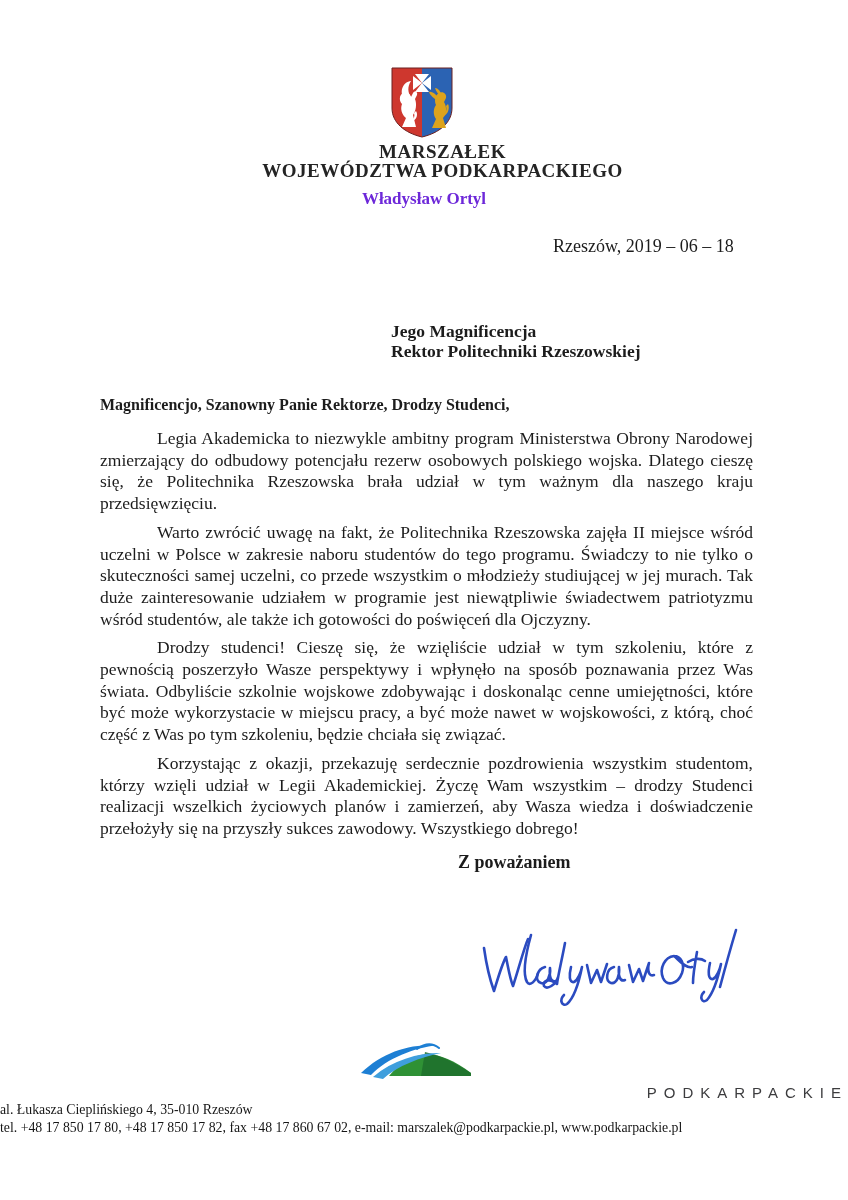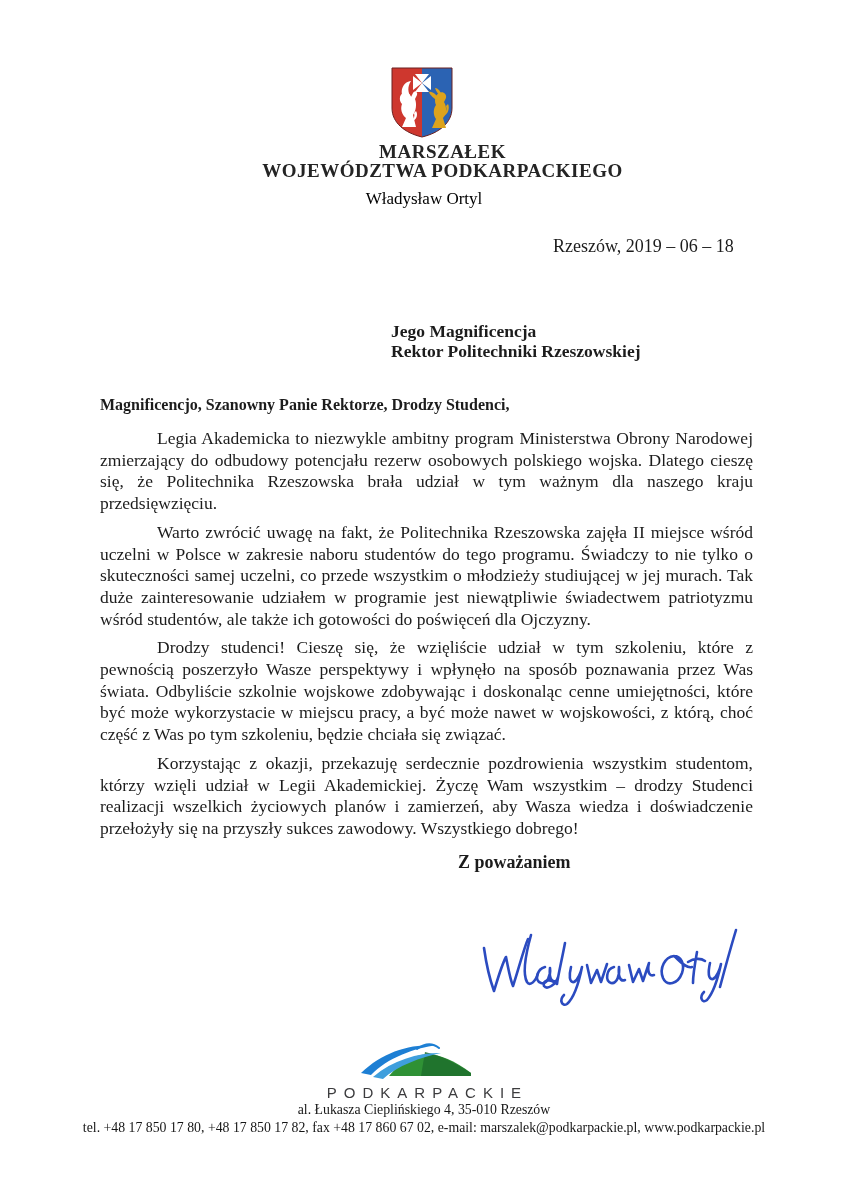--- a/index.html
+++ b/index.html
@@ -9,37 +9,37 @@
     margin:0 auto;
     background:#ffffff;
     font-family:"Liberation Serif", serif;
     color:#1c1c1c;
     overflow:hidden;
   }
   
   .crest{position:absolute;left:389px;top:66px;width:66px;height:74px;}
   .lh-titles{position:absolute;top:142px;left:0;width:848px;text-align:center;}
   .lh-line{font-weight:bold;font-size:19px;line-height:19px;letter-spacing:.5px;color:#242424;padding-left:37px;}
-  .lh-name{font-weight:normal;font-size:17px;margin-top:9px;color:#000000;}
+  .lh-name{font-weight:bold;font-size:17px;margin-top:9px;color:#6d28d9;}
   
   .dateline{position:absolute;top:236px;left:553px;font-size:18px;}
   
   .addressee{position:absolute;top:321px;left:391px;font-weight:bold;font-size:17.5px;line-height:20px;}
   
   .salutation{position:absolute;top:396px;left:100px;font-weight:bold;font-size:16px;text-align:right;}
   .body-block{position:absolute;top:428px;left:100px;width:653px;font-size:17.5px;line-height:21.7px;text-align:justify;}
   .body-block p{margin:0 0 7px 0;text-indent:57px;}
   .closing{position:absolute;top:852px;left:458px;font-weight:bold;font-size:18px;}
   
   .signature{position:absolute;top:920px;left:476px;width:272px;height:100px;}
   
-  .footer-logo{position:absolute;top:1040px;left:0;width:848px;text-align:center;}
+  .footer-logo{position:absolute;top:1040px;left:0;width:848px;text-align:right;}
   .footer-logo svg{display:block;margin:0 auto;}
   .logo-wordmark{font-family:"Liberation Sans", sans-serif;font-size:15px;letter-spacing:7px;color:#3c3c3e;margin-top:2px;text-indent:7px;}
-  .footer-text{position:absolute;top:1101px;left:0;width:848px;text-align:center;font-size:13.8px;line-height:17.5px;color:#151515;}
+  .footer-text{position:absolute;top:1101px;left:0;width:848px;text-align:left;font-size:13.8px;line-height:17.5px;color:#151515;}
 </style>
 </head>
 <body>
 
 <div class="page">
 
   <div class="crest">
     <svg width="66" height="74" viewBox="0 0 66 74" xmlns="http://www.w3.org/2000/svg">
 
       <path d="M33,2 L3,2 L3,42 C3,57 16,67 33,71 Z" fill="#ce372e"></path>

